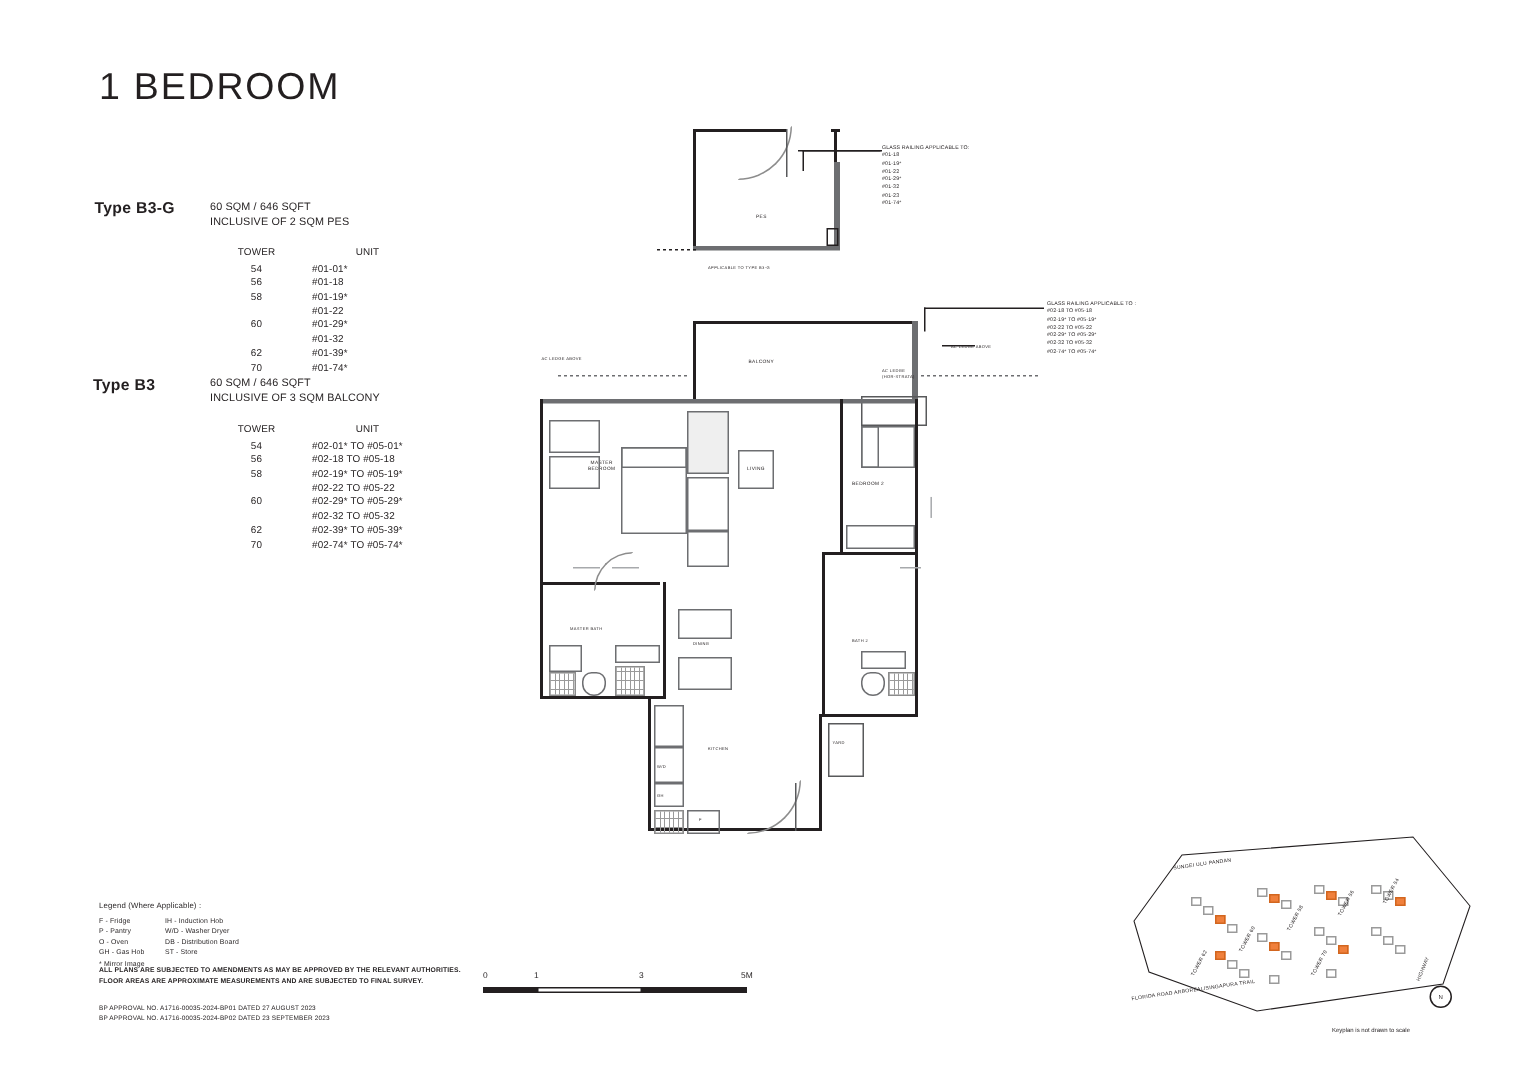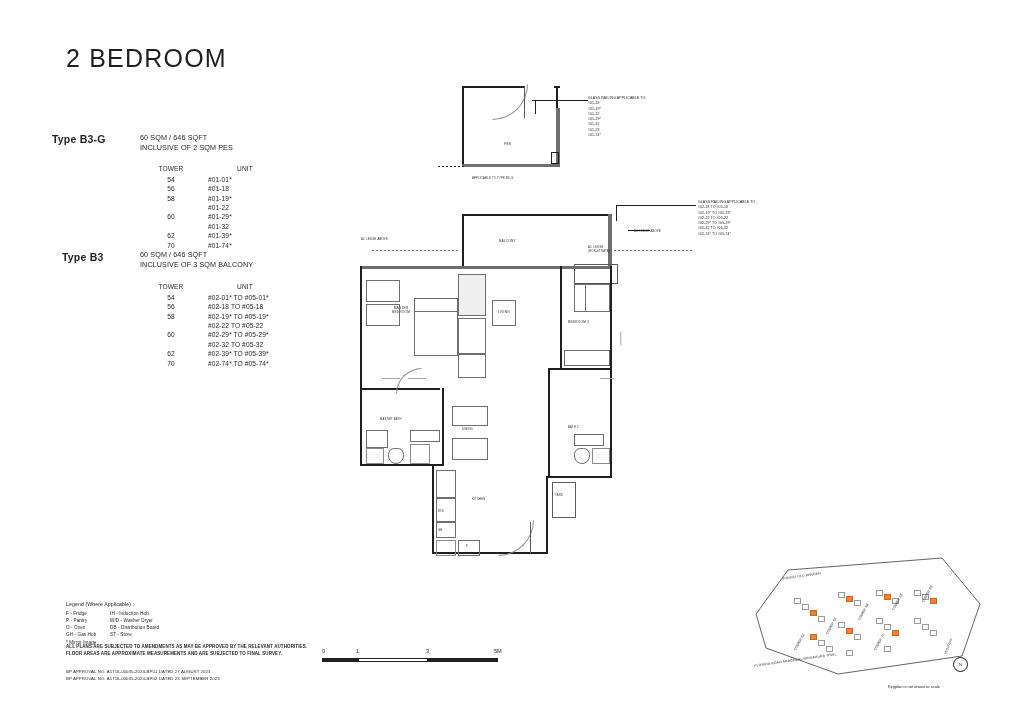--- a/index.html
+++ b/index.html
@@ -55,23 +55,23 @@
   #keyplan .klabel{position:absolute;font-size:3.4px;letter-spacing:.2px;color:#231f20;}
   #keyplan .kcaption{position:absolute;left:146px;top:132px;font-size:4px;color:#231f20;}
   #keyplan .ncircle{position:absolute;right:24px;bottom:22px;width:13px;height:13px;border:.6px solid #231f20;border-radius:50%;}
   #keyplan .ncircle span{position:absolute;left:50%;top:50%;transform:translate(-50%,-55%);font-size:4px;}
   .unitdot{position:absolute;width:5px;height:4px;border:.4px solid #9a9a9a;background:#fff;}
   .unitdot.hl{background:#f0803c;border-color:#d2661f;}
 </style>
 </head>
 <body>
 
-<div class="abs" id="page-title">2 BEDROOM</div>
-
-<div class="abs" style="left:52px;top:133px;text-align:right;">
+<div class="abs" id="page-title">1 BEDROOM</div>
+
+<div class="abs" style="left:63px;top:133px;text-align:right;">
   <div class="type-name">Type B3-G</div>
 </div>
 <div class="abs" style="left:140px;top:133px;width:160px;">
   <div class="type-area">60 SQM / 646 SQFT</div>
   <div class="type-area">INCLUSIVE OF 2 SQM PES</div>
 </div>
 
 <div class="abs tbl" style="left:140px;top:165px;">
   <div class="hdr">
     <div class="c1">TOWER</div>

